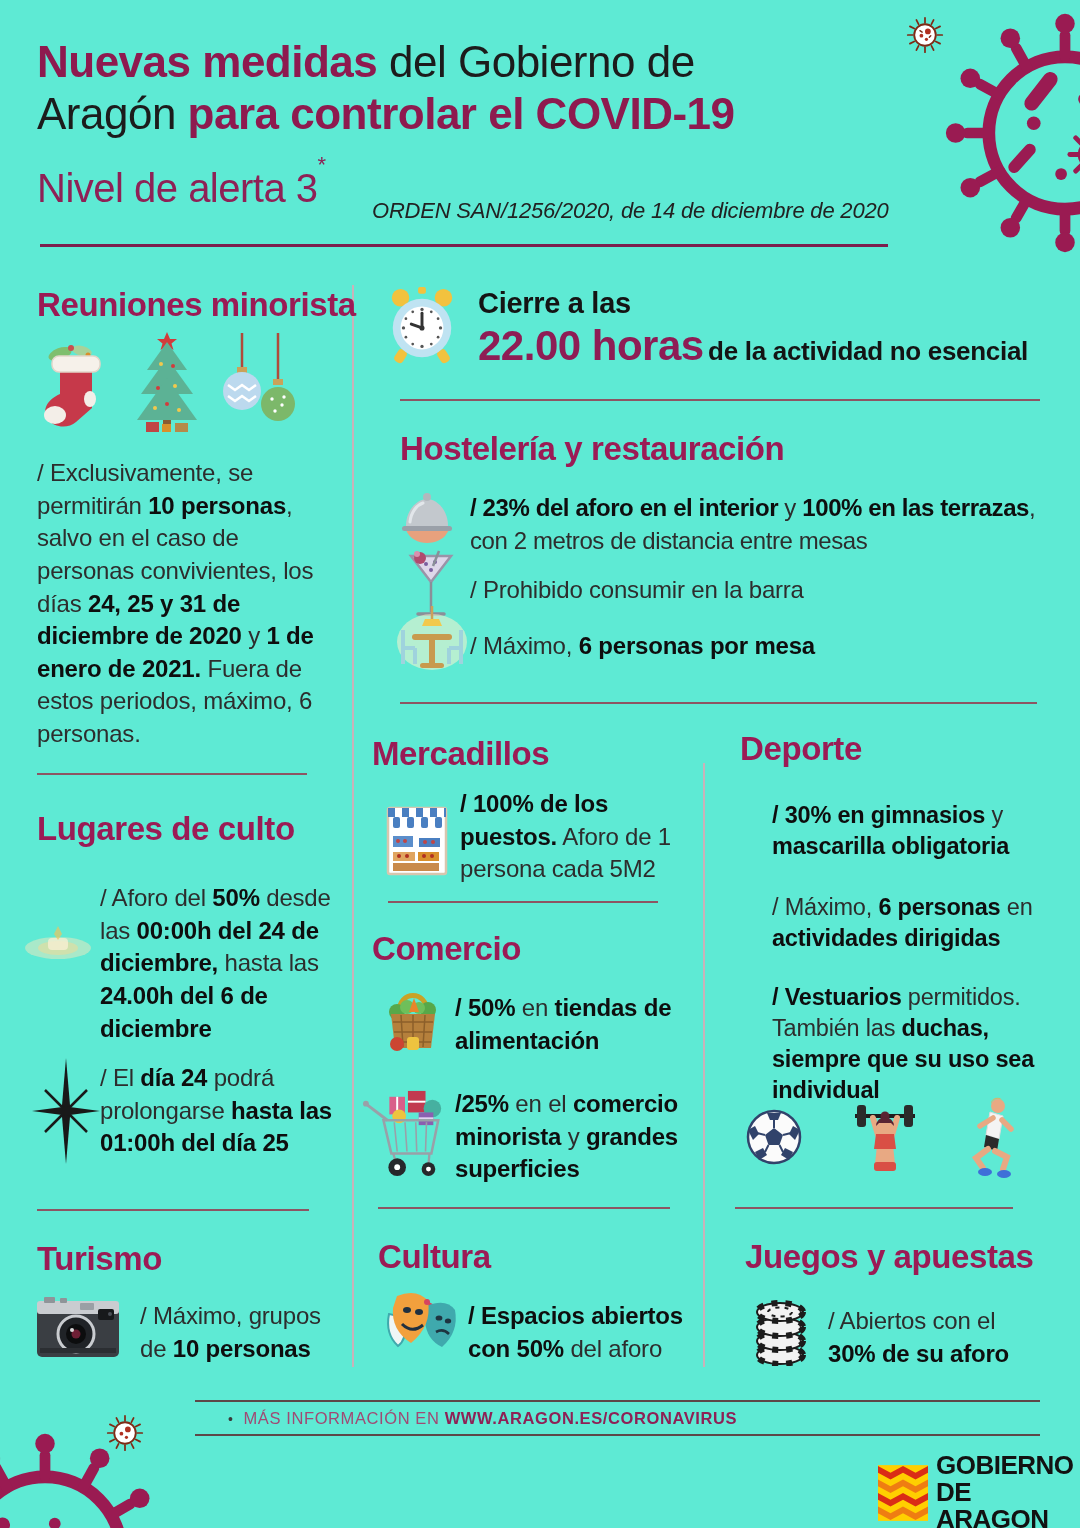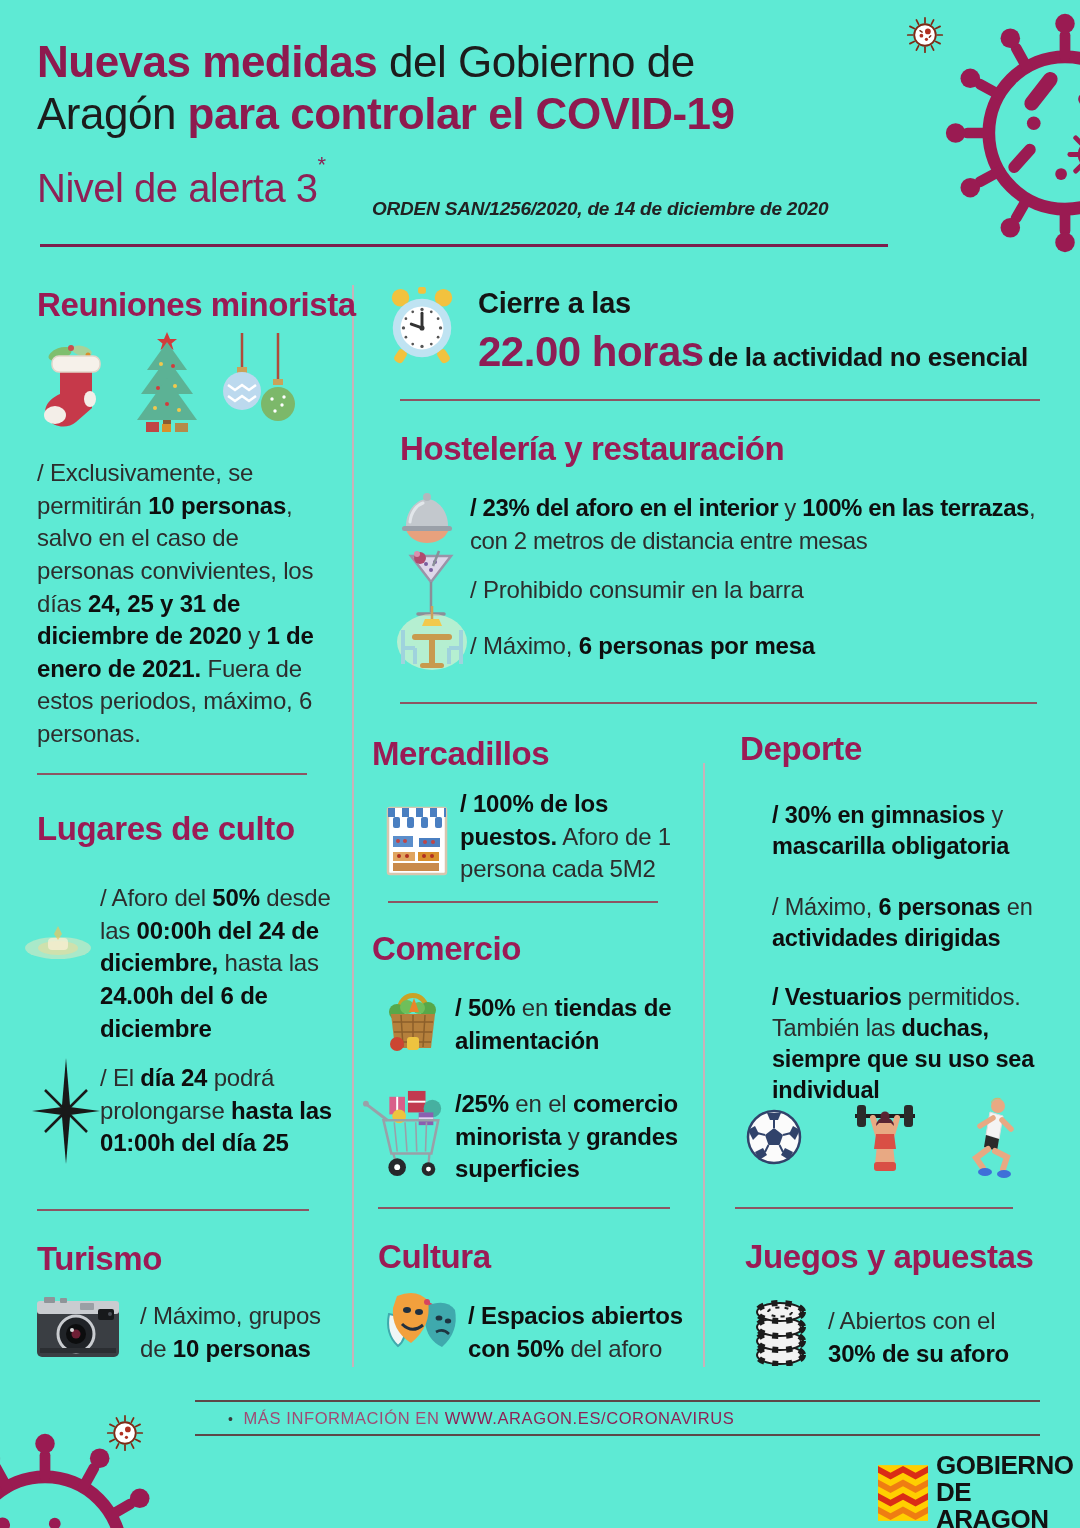--- a/index.html
+++ b/index.html
@@ -3,34 +3,34 @@
 <meta charset="utf-8">
 <style>
   html,body{margin:0;padding:0;background:#e9e9e9;}
   .page{position:relative;width:1080px;height:1528px;background:#5eead4;overflow:hidden;
         font-family:"Liberation Sans", sans-serif;color:#2d2d2d;margin:0 auto;}
   .abs{position:absolute;}
   .title{font-size:44px;line-height:1.18;letter-spacing:-0.5px;color:#1c1c1c;font-weight:400;}
   .title .mag{color:#8e1a4f;font-weight:bold;}
   .alert{font-size:40px;color:#8e2156;font-weight:400;letter-spacing:-0.5px;}
   .alert sup{font-size:22px;top:-16px;position:relative;}
-  .order{font-size:19px;font-style:italic;font-weight:bold;color:#222;letter-spacing:-0.2px;}
+  .order{font-size:22px;font-style:italic;font-weight:normal;color:#222;letter-spacing:-0.2px;}
   .h{font-weight:bold;color:#9b1b55;font-size:33px;letter-spacing:-0.4px;}
   .body{font-size:24px;line-height:1.36;letter-spacing:-0.2px;color:#2d2d2d;}
   .body .b, .b{font-weight:bold;color:#0e0e0e;}
   .sm{font-size:23.5px;line-height:1.32;margin-left:32px;}
   .hr{position:absolute;height:2px;background:#8d5563;}
   .hr-strong{position:absolute;height:3px;background:#7c1f4e;}
   .hr-footer{position:absolute;height:2px;background:#5d4848;}
   .vr{position:absolute;width:2px;background:#c9b2b9;}
   .closure-intro{font-size:29px;font-weight:bold;color:#141414;letter-spacing:-0.3px;}
   .closure-time{font-size:42px;font-weight:bold;color:#8e1d55;letter-spacing:-0.5px;}
   .closure-rest{font-size:26px;font-weight:bold;color:#141414;letter-spacing:-0.3px;}
   .footer-info{font-size:16.5px;letter-spacing:0.6px;color:#a04a74;}
-  .footer-info .url{font-weight:normal;color:#8e2156;}
+  .footer-info .url{font-weight:bold;color:#8e2156;}
   .footer-info .dot{color:#3a3a3a;margin-right:10px;font-size:14px;}
   .logo-text{font-size:26px;font-weight:bold;line-height:1.04;color:#121212;letter-spacing:-0.5px;}
   svg{display:block;}
 </style>
 </head>
 <body>
 
 <div class="page">
 
   <div class="abs title" style="left:37px;top:36px;width:880px;">
@@ -237,21 +237,21 @@
       <g stroke="#333" stroke-width="3" stroke-linecap="round">
         <line x1="40" y1="46" x2="40" y2="31"></line>
           <line x1="40" y1="46" x2="29" y2="42"></line>
       </g>
       <circle cx="40" cy="46" r="2.6" fill="#333"></circle>
     </svg>
   </div>
 
   <div class="abs" style="left:478px;top:287px;">
     <div class="closure-intro">Cierre a las</div>
-    <div style="margin-top:8px;white-space:nowrap;">
+    <div style="margin-top:2px;white-space:nowrap;">
       <span class="closure-time">22.00 horas</span>
       <span class="closure-rest"> de la actividad no esencial</span>
     </div>
   </div>
 
   <div class="hr" style="left:400px;top:399px;width:640px;"></div>
 
   <div class="abs h" style="left:400px;top:430px;">Hostelería y restauración</div>
 
   <div class="abs" style="left:398px;top:490px;">

